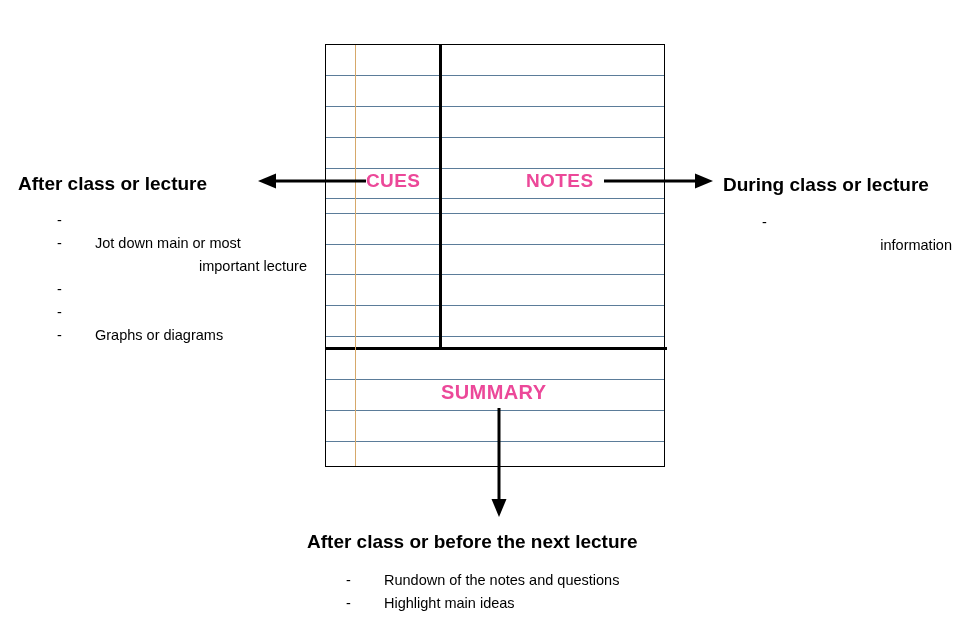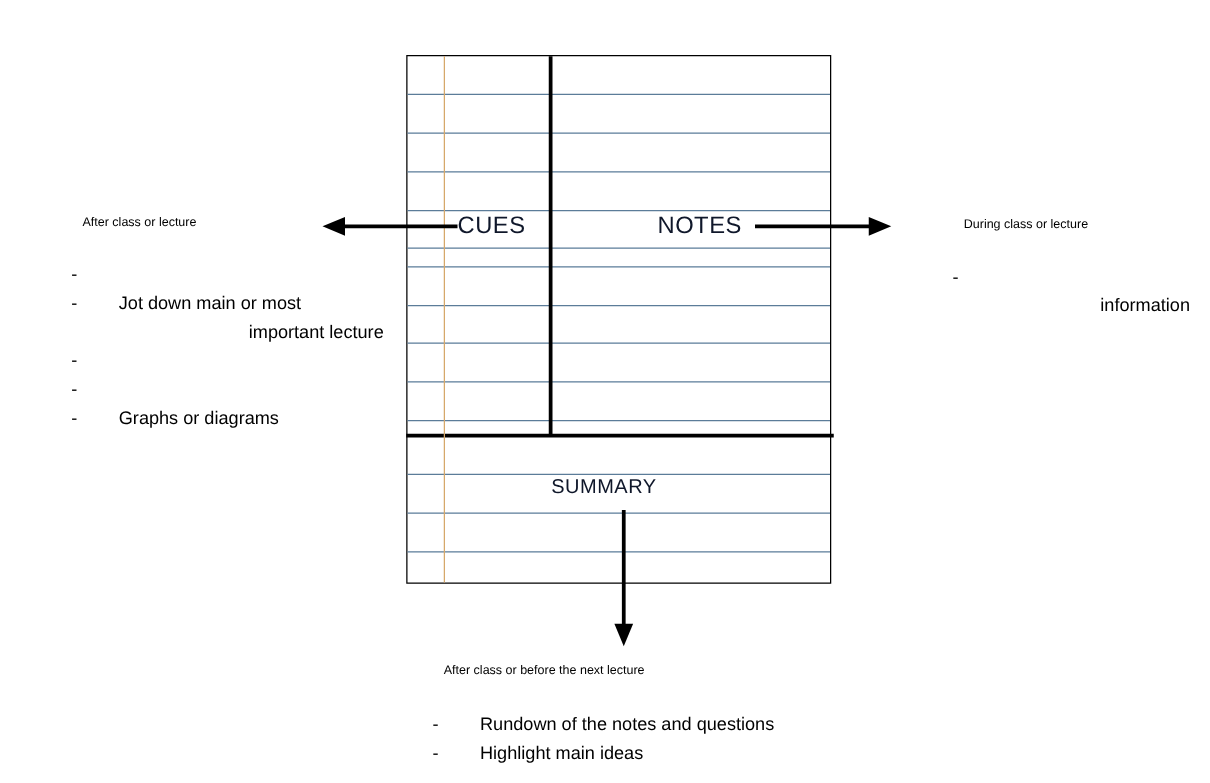--- a/index.html
+++ b/index.html
@@ -49,43 +49,42 @@
   .section-divider {
     position: absolute;
     left: -1px;
     width: 342px;
     height: 3px;
     background: #000000;
   }
 
   .zone-label {
     position: absolute;
-    font-weight: normal;
+    font-weight: bold;
     font-size: 19px;
     letter-spacing: 0.4px;
     white-space: nowrap;
-    color: #0f172a;
+    color: #ec4899;
   }
   #label-cues  { left: 366px; top: 170px; }
   #label-notes { left: 526px; top: 170px; }
-  #label-summary { left: 441px; top: 381px; font-size: 16px; }
+  #label-summary { left: 441px; top: 381px; font-size: 20px; }
 
   
   .arrow-svg {
     position: absolute;
     overflow: visible;
   }
 
   
   .annot-heading {
     position: absolute;
-    font-weight: normal;
-    font-size: 10px;
+    font-weight: bold;
+    font-size: 19px;
     white-space: nowrap;
-    margin-left: 48px;
   }
   .annot-list {
     position: absolute;
     font-size: 14.5px;
     line-height: 23px;
   }
   .annot-row {
     display: flex;
   }
   .annot-dash {

